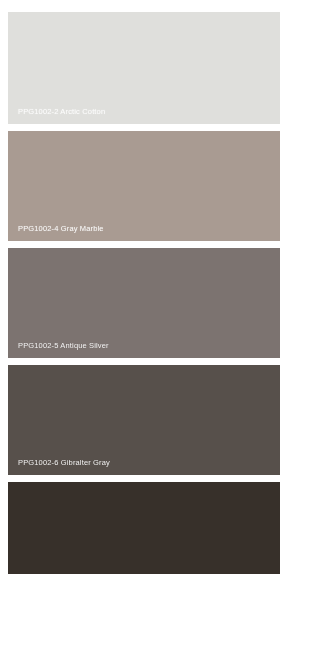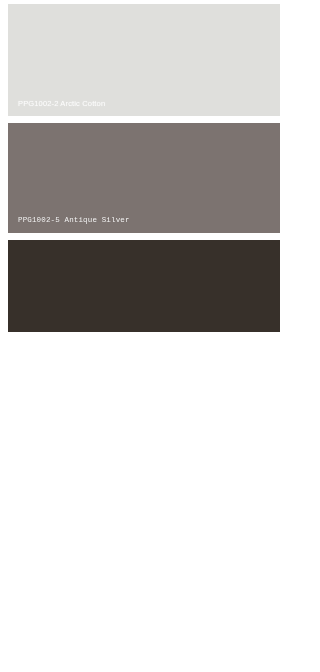--- a/index.html
+++ b/index.html
@@ -12,21 +12,21 @@
     width: 288px;
     height: 672px;
     overflow: hidden;
     font-family: "Liberation Sans", sans-serif;
   }
   .palette {
     width: 288px;
     height: 600px;
     background: #ffffff;
     box-sizing: border-box;
-    padding: 4px 8px 0 8px;
+    padding: 12px 8px 0 8px;
     display: flex;
     flex-direction: column;
     gap: 7px;
   }
   .swatch {
     position: relative;
     width: 100%;
     flex: 0 0 auto;
     box-sizing: border-box;
     overflow: hidden;
@@ -42,36 +42,41 @@
     line-height: 1;
     opacity: 0.92;
   }
   .swatch.light .swatch-label {
     color: #ffffff;
     text-shadow: 0 0 1px rgba(255,255,255,0.35);
   }
   .swatch.dark .swatch-label {
     color: #ffffff;
     text-shadow: 0 0 1px rgba(0,0,0,0.15);
-    font-family: Liberation Mono, monospace;
   }
 </style>
 </head>
 <body style="background: rgb(255, 255, 255);">
 
 <div class="palette">
 
   <div class="swatch light" style="background: rgb(223, 223, 220); height: 112px;">
     <span class="swatch-label" style="color: rgb(255, 255, 255);">PPG1002-2 Arctic Cotton</span>
   </div>
 
 
+  <div class="swatch light" style="background: rgb(169, 155, 146); height: 110px;">
+    <span class="swatch-label" style="color: rgb(255, 255, 255);">PPG1002-4 Gray Marble</span>
+  </div>
 
   <div class="swatch dark" style="background: rgb(124, 115, 112); height: 110px;">
     <span class="swatch-label" style="color: rgb(255, 255, 255);">PPG1002-5 Antique Silver</span>
   </div>
 
+  <div class="swatch dark" style="background: rgb(87, 80, 75); height: 110px;">
+    <span class="swatch-label" style="color: rgb(255, 255, 255);">PPG1002-6 Gibralter Gray</span>
+  </div>
 
   <div class="swatch dark" style="background: rgb(55, 48, 42); height: 92px;">
     
   </div>
 
 </div>
 
 </body></html>

